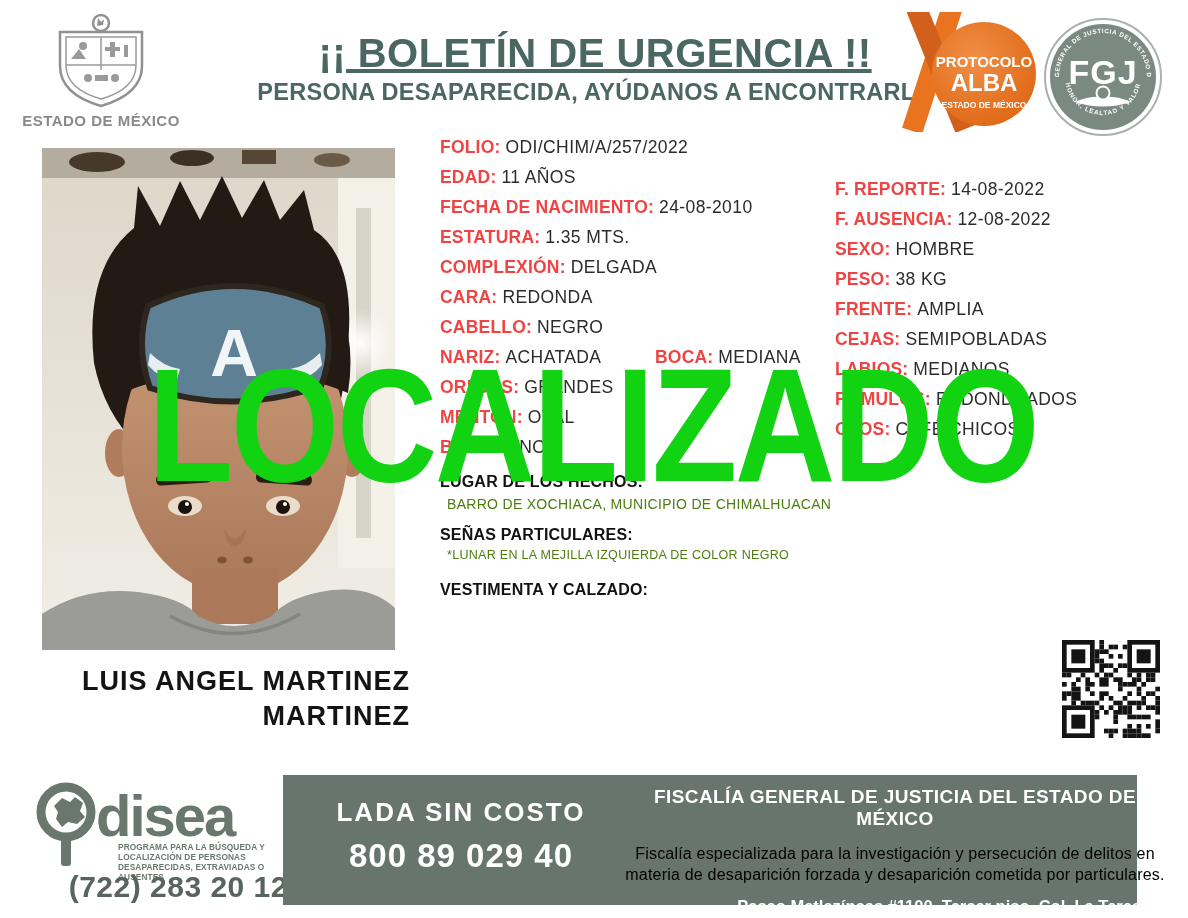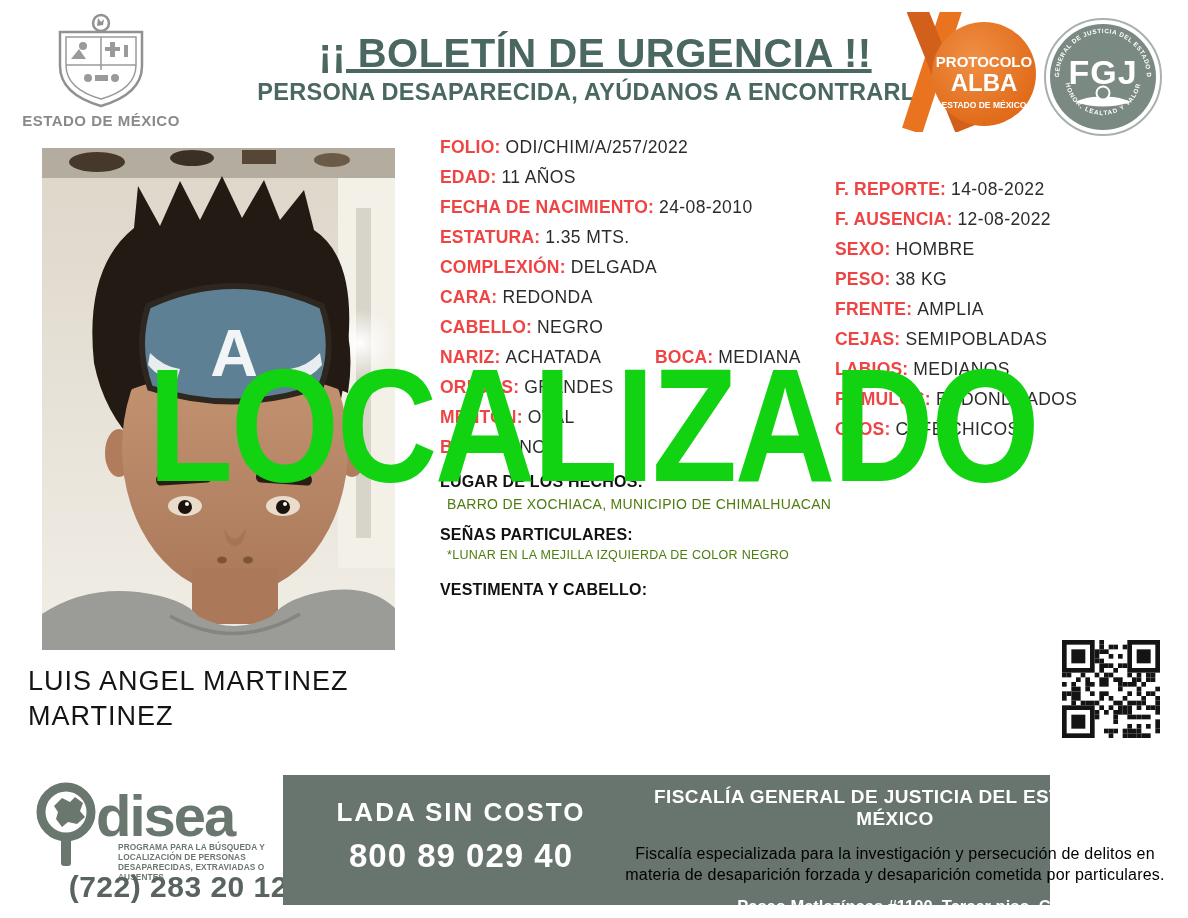--- a/index.html
+++ b/index.html
@@ -11,22 +11,22 @@
   .estado-caption{position:absolute;left:18px;top:112px;width:166px;text-align:center;
         font-size:15px;font-weight:700;color:#8a8a8a;letter-spacing:.5px;}
   .titles{position:absolute;left:250px;top:30px;width:690px;text-align:center;color:#4a6761;}
   .title-main{font-size:40px;font-weight:800;letter-spacing:.5px;line-height:46px;text-decoration:underline;}
   .title-sub{font-size:23.5px;font-weight:800;letter-spacing:.3px;margin-top:3px;}
   .alba-badge{position:absolute;left:900px;top:12px;width:138px;height:120px;}
   .fgj-badge{position:absolute;left:1042px;top:16px;width:122px;height:122px;}
 
   
   .photo{position:absolute;left:42px;top:148px;width:353px;height:502px;overflow:hidden;}
-  .person-name{position:absolute;left:28px;top:664px;width:382px;text-align:left;
-        font-size:27px;font-weight:400;letter-spacing:1px;color:#141414;line-height:35px;}
+  .person-name{position:absolute;left:28px;top:664px;width:382px;text-align:right;
+        font-size:27px;font-weight:700;letter-spacing:1px;color:#141414;line-height:35px;}
 
   
   .details-left{position:absolute;left:440px;top:132px;width:400px;}
   .details-right{position:absolute;left:835px;top:174px;width:345px;}
   .drow{position:relative;height:30px;line-height:30px;white-space:nowrap;font-size:17.5px;}
   .dlab{font-weight:800;color:#ef4444;margin-right:5px;letter-spacing:.2px;}
   .dval{font-weight:400;color:#2b2b2b;letter-spacing:.4px;}
   .pair2{position:absolute;left:215px;top:0;}
   .dsection{margin-top:7px;}
   .dslabel{font-size:16px;font-weight:800;color:#111;line-height:25px;letter-spacing:.2px;}
@@ -36,21 +36,21 @@
 
   
   .localizado{position:absolute;left:148px;top:344px;white-space:nowrap;z-index:30;
         font-size:170px;font-weight:800;color:#12d312;letter-spacing:-3px;line-height:1;
         transform:scale(0.82,0.95);transform-origin:top left;}
 
   
   .qr{position:absolute;left:1062px;top:640px;width:98px;height:98px;background:#fff;}
 
   
-  .footer-dark{position:absolute;left:283px;top:775px;width:767px;height:130px;background:#68746e;}
+  .footer-dark{position:absolute;left:283px;top:775px;width:854px;height:130px;background:#68746e;}
   .lada{position:absolute;left:28px;top:22px;width:300px;text-align:center;color:#fff;}
   .lada-label{font-size:26px;font-weight:800;letter-spacing:2px;}
   .lada-number{font-size:33px;font-weight:800;letter-spacing:1px;margin-top:9px;}
   .fisc{position:absolute;left:332px;top:11px;width:560px;color:#fff;}
   .fisc-title{font-size:19px;font-weight:800;text-align:center;letter-spacing:.4px;}
   .fisc-desc{font-size:16px;color:#000000;text-align:center;margin-top:13px;line-height:21px;letter-spacing:.2px;}
   .fisc-addr{font-size:16.5px;font-weight:800;text-align:right;margin-top:11px;line-height:21px;}
 
   .odisea-logo{position:absolute;left:26px;top:780px;width:272px;height:88px;}
   .odisea-program{position:absolute;left:118px;top:842px;width:168px;
@@ -242,21 +242,21 @@
 
     <div class="dsection">
       <div class="dslabel">LUGAR DE LOS HECHOS:</div>
       <div class="dsvalue">BARRO DE XOCHIACA, MUNICIPIO DE CHIMALHUACAN</div>
     </div>
     <div class="dsection">
       <div class="dslabel">SEÑAS PARTICULARES:</div>
       <div class="dsvalue small">*LUNAR EN LA MEJILLA IZQUIERDA DE COLOR NEGRO</div>
     </div>
     <div class="dsection vest">
-      <div class="dslabel">VESTIMENTA Y CABELLO:</div>
+      <div class="dslabel">VESTIMENTA Y CALZADO:</div>
       <div class="dsvalue"></div>
     </div>
   </div>
 
   <div class="details-right">
     <div class="drow">
       <span class="dlab">F. REPORTE:</span><span class="dval">14-08-2022</span>
     </div>
     <div class="drow">
       <span class="dlab">F. AUSENCIA:</span><span class="dval">12-08-2022</span>

